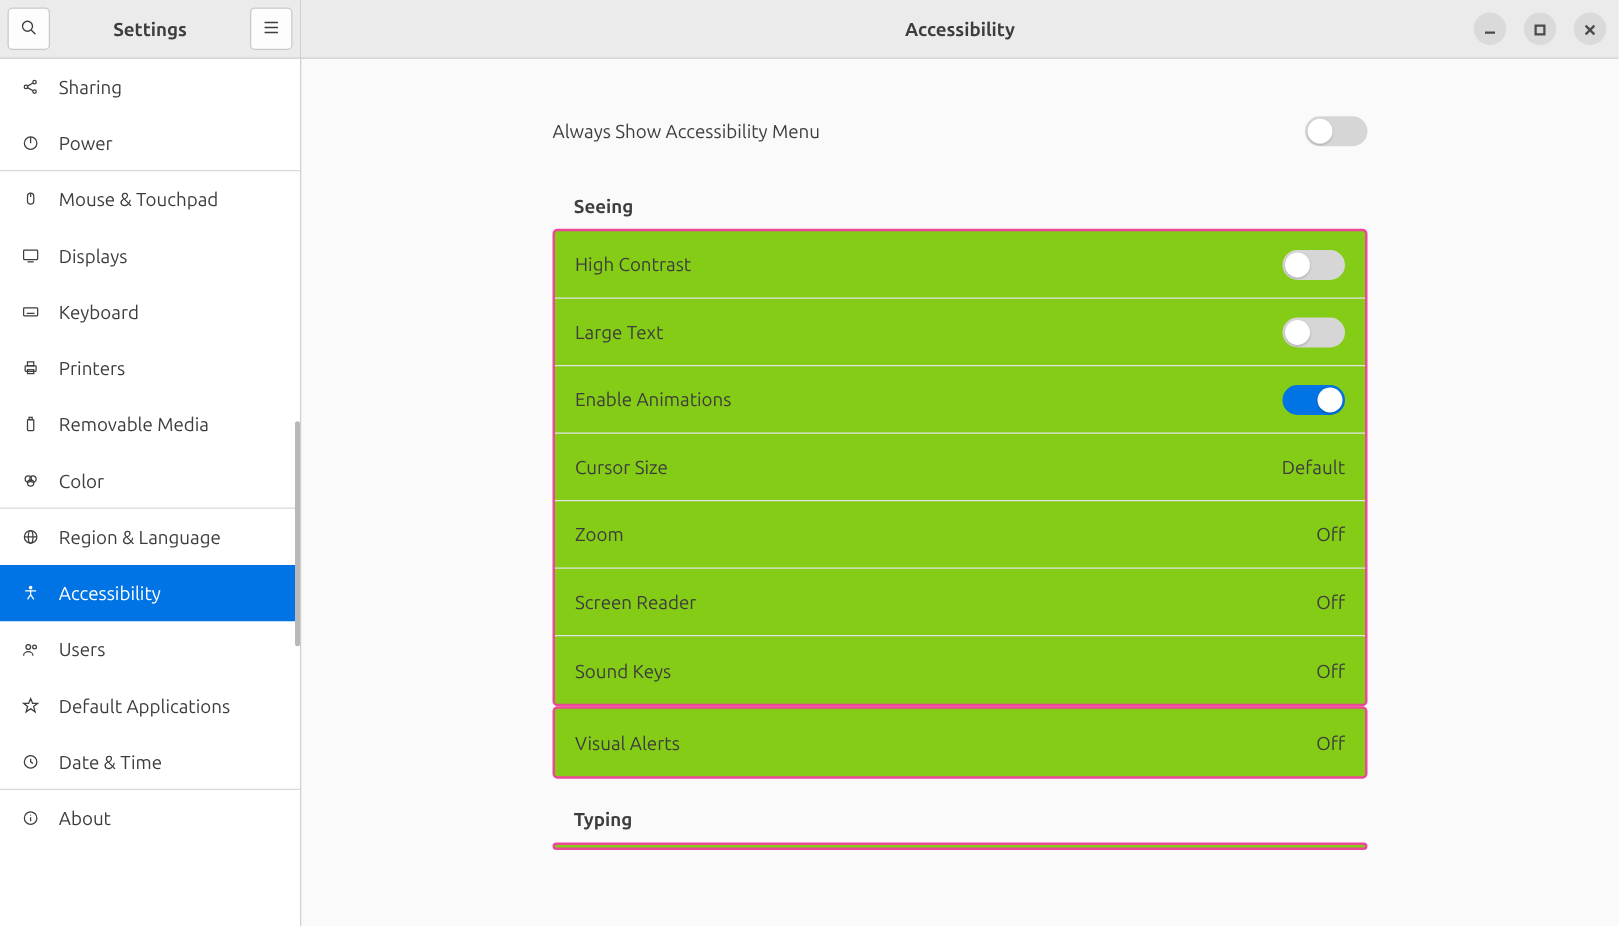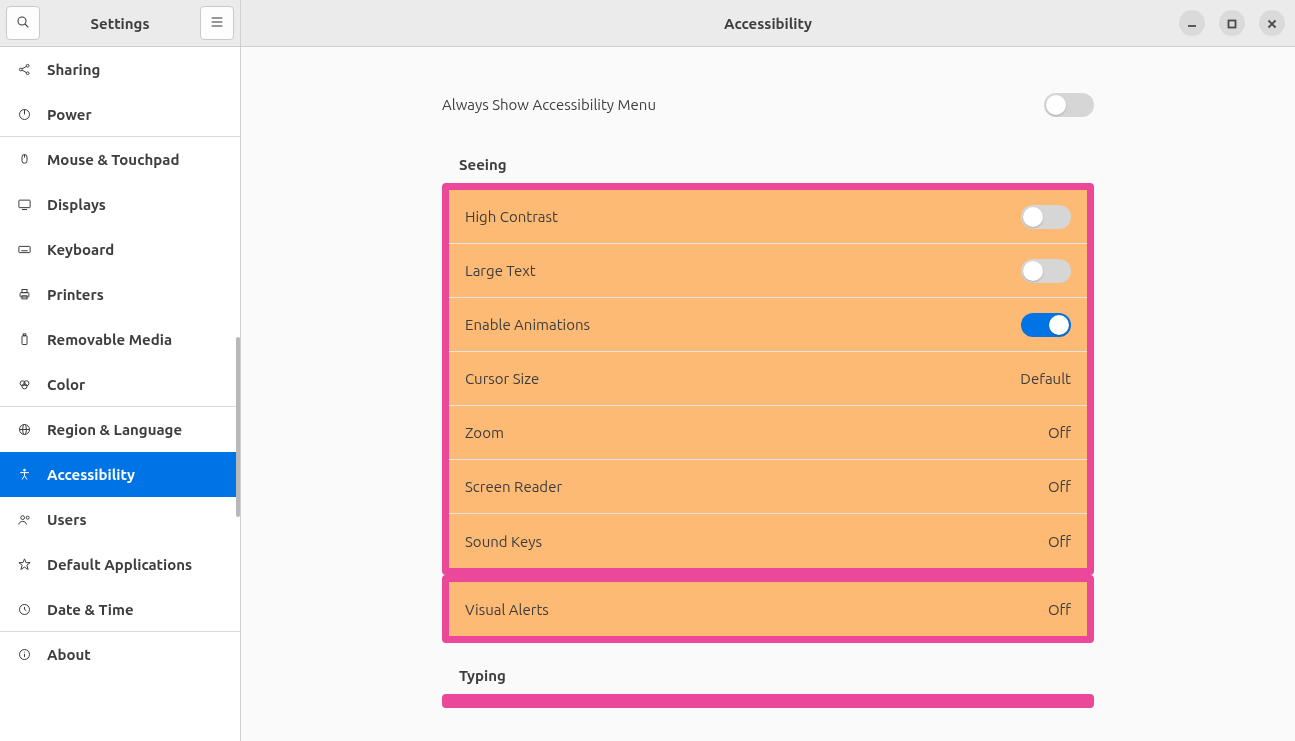--- a/index.html
+++ b/index.html
@@ -77,21 +77,20 @@
     }
     .nav-item {
       height: 45px;
       display: flex;
       align-items: center;
       gap: 14px;
       padding: 0 15px;
       border-bottom: 1px solid #ededed;
       cursor: pointer;
       color: #3d3d3d;
-      font-weight: bold;
     }
     .nav-item.no-div { border-bottom: none; }
     .nav-item.group-end { border-bottom: 1px solid #d9d9d9; }
     .nav-item.active { background: #0073e5; color: #fff; }
     .nav-item.active .nav-icon svg { stroke: #fff; fill: #fff; }
     .nav-icon { width: 18px; display: flex; align-items: center; justify-content: center; }
     .nav-label { font-size: 15px; }
 
     
     .main {
@@ -154,23 +153,23 @@
       padding: 0 0;
       color: #3d3d3d;
     }
     .section-title {
       font-weight: 700;
       color: #3d3d3d;
       margin: 24px 0 10px 17px;
       font-size: 15px;
     }
     .panel {
-      border: 7px solid #ec4899;
+      border: 2px solid #ec4899;
       border-radius: 4px;
-      background: #fdba74;
+      background: #84cc16;
     }
     .panel-row {
       height: 54px;
       display: flex;
       align-items: center;
       justify-content: space-between;
       padding: 0 16px;
       border-bottom: 1px solid #e4e4e4;
       cursor: pointer;
     }

